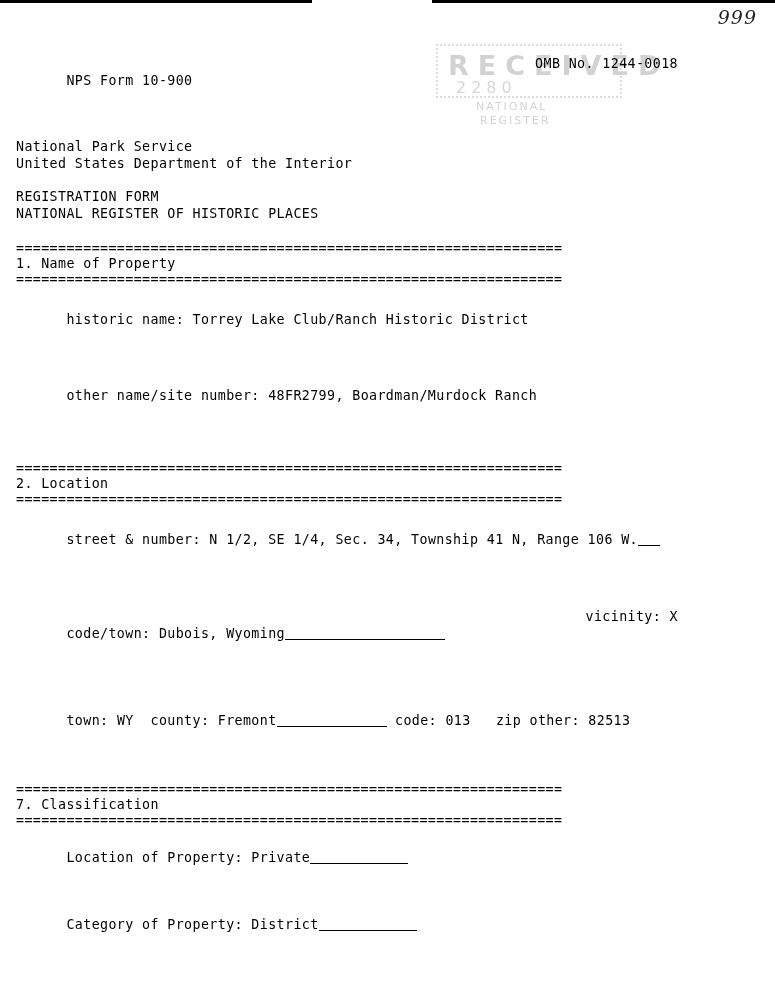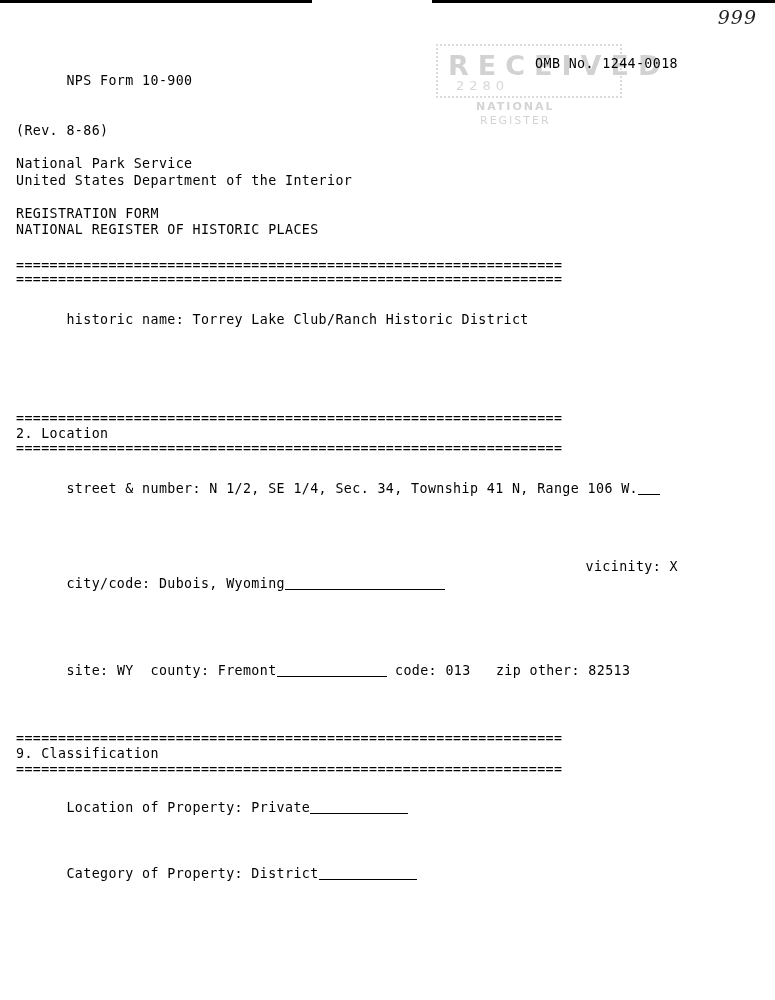--- a/index.html
+++ b/index.html
@@ -114,30 +114,30 @@
     top: 6px;
     font-size: 27px;
     font-weight: bold;
     letter-spacing: 9px;
     color: #6d6d6d;
   }
   .stamp-sub {
     position: absolute;
     left: 22px;
     top: 34px;
-    font-size: 13px;
+    font-size: 16px;
     letter-spacing: 5px;
     color: #7b7b7b;
   }
   .stamp-l1 {
     position: absolute;
     left: 42px;
     top: 56px;
     font-size: 11px;
-    font-weight: bold;
+    font-weight: normal;
     letter-spacing: 2px;
     color: #6f6f6f;
     text-align: right;
   }
   .stamp-l2 {
     position: absolute;
     left: 46px;
     top: 70px;
     font-size: 11px;
     font-weight: normal;
@@ -163,46 +163,49 @@
     <div class="stamp-l1">NATIONAL</div>
     <div class="stamp-l2">REGISTER</div>
   </div>
 
   <div class="content">
 
     <div class="row">
       <span>NPS Form 10-900</span>
       <span class="right">OMB No. 1244-0018</span>
     </div>
-    <div class="row">(Rev. 8-86)</div>
 
     <div class="sp16"></div>
 
     <div class="row">National Park Service</div>
     <div class="row">United States Department of the Interior</div>
 
     <div class="sp16"></div>
 
     <div class="row">REGISTRATION FORM</div>
     <div class="row">NATIONAL REGISTER OF HISTORIC PLACES</div>
 
     <div class="sp20"></div>
 
     <div class="rule">=================================================================</div>
+    <div class="row">1. Name of Property</div>
     <div class="rule">=================================================================</div>
 
     <div class="sp8"></div>
 
     <div class="row">
       <span>historic name: </span><span>Torrey Lake Club/Ranch Historic District</span>
     </div>
 
     <div class="sp20"></div>
     <div class="sp6"></div>
 
+    <div class="row">
+      <span>other name/site number: </span><span>48FR2799, Boardman/Murdock Ranch</span>
+    </div>
 
     <div class="sp20"></div>
     <div class="sp20"></div>
 
     <div class="rule">=================================================================</div>
     <div class="row">2. Location</div>
     <div class="rule">=================================================================</div>
 
     <div class="sp8"></div>
 
@@ -210,35 +213,35 @@
       <span>street &amp; number: </span><span class="u">N 1/2, SE 1/4, Sec. 34, Township 41 N, Range 106 W.</span><span class="blank" style="width:22px"></span>
     </div>
 
     <div class="sp20"></div>
     <div class="sp4"></div>
 
 
     <div class="sp20"></div>
 
     <div class="row">
-      <span>city/code: </span><span class="u">Dubois, Wyoming</span><span class="blank" style="width:160px"></span>
+      <span>code/town: </span><span class="u">Dubois, Wyoming</span><span class="blank" style="width:160px"></span>
       <span class="right"><span>vicinity: </span><span class="u">X</span></span>
     </div>
 
     <div class="sp20"></div>
 
     <div class="row">
-      <span>site: </span><span class="u">WY</span><span>  </span><span>county: </span><span class="u">Fremont</span><span class="blank" style="width:110px"></span><span> </span><span>code: </span><span class="u">013</span><span>   </span><span>zip other: </span><span class="u">82513</span>
-    </div>
-
-    <div class="sp20"></div>
-    <div class="sp16"></div>
-
-    <div class="rule">=================================================================</div>
-    <div class="row">9. Classification</div>
+      <span>town: </span><span class="u">WY</span><span>  </span><span>county: </span><span class="u">Fremont</span><span class="blank" style="width:110px"></span><span> </span><span>code: </span><span class="u">013</span><span>   </span><span>zip other: </span><span class="u">82513</span>
+    </div>
+
+    <div class="sp20"></div>
+    <div class="sp16"></div>
+
+    <div class="rule">=================================================================</div>
+    <div class="row">7. Classification</div>
     <div class="rule">=================================================================</div>
 
     <div class="sp6"></div>
 
     <div class="row">
       <span>Location of Property: </span><span class="u">Private</span><span class="blank" style="width:98px"></span>
     </div>
 
     <div class="sp16"></div>
 

